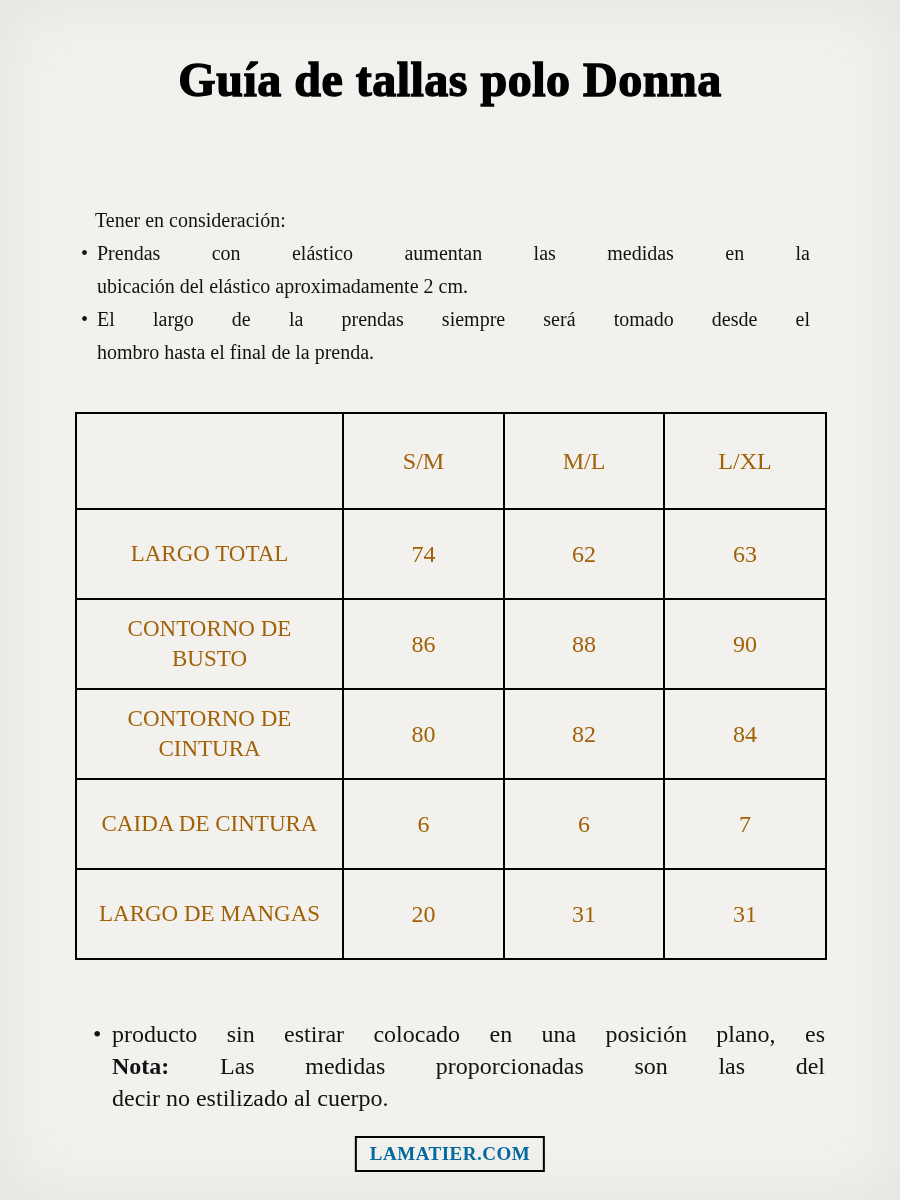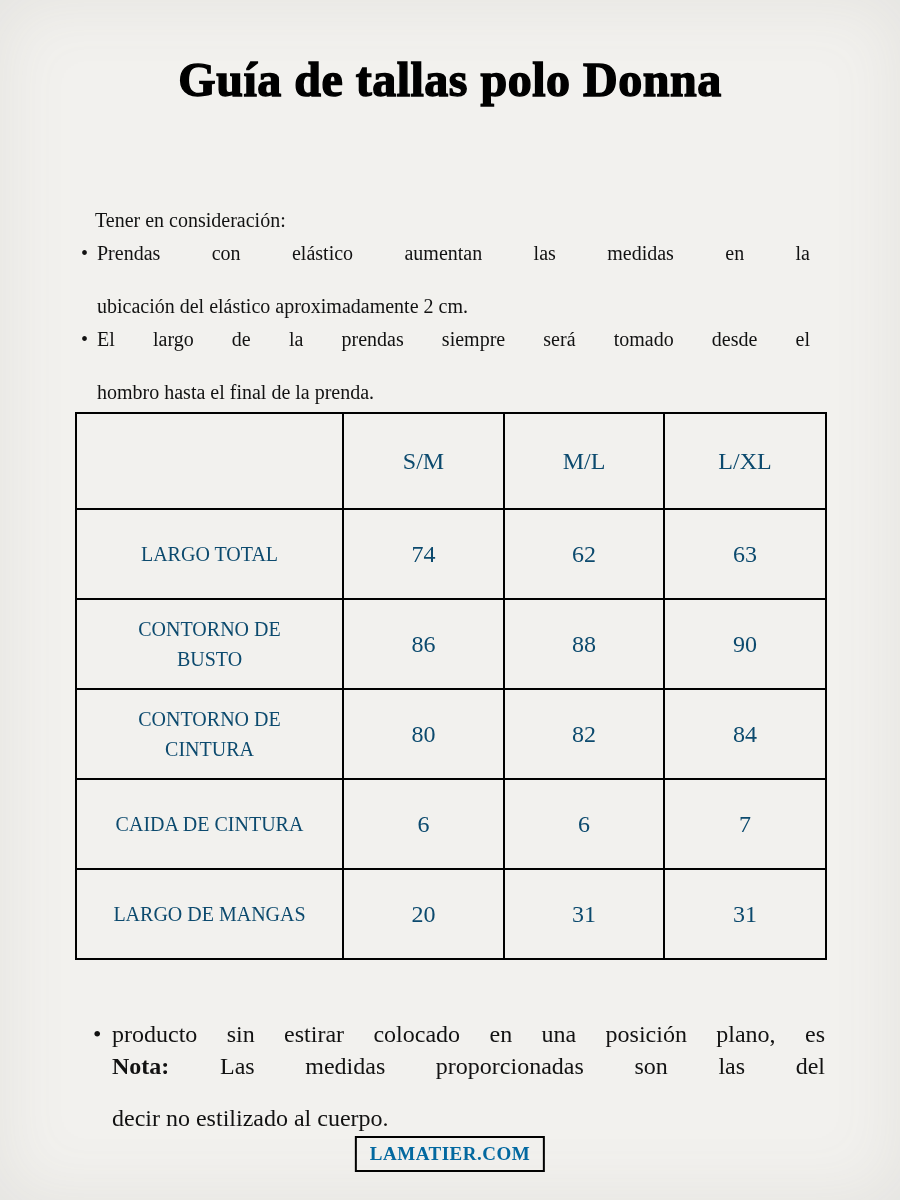--- a/index.html
+++ b/index.html
@@ -27,40 +27,40 @@
     position:absolute; top:204px; left:81px; width:729px;
     font-size:20px; line-height:33px;
   }
   .considerations .heading { padding-left:14px; }
   .bullet-item { position:relative; padding-left:16px; }
   .bullet-item::before {
     content:"\2022";
     position:absolute; left:0; top:0;
   }
   .jline { text-align:justify; text-align-last:justify; }
-  .lastline { text-align:left; text-align-last:left;margin-top:20px; }
+  .lastline { text-align:left; text-align-last:left; }
 
   table.size-table {
     position:absolute; top:412px; left:75px;
     width:750px;
     border-collapse:collapse;
     table-layout:fixed;
     background:transparent;
   }
   .size-table td, .size-table th {
     border:2px solid #000;
     text-align:center; vertical-align:middle;
     font-weight:normal;
     font-size:24px;
     padding:0;
-    color:#0c4a6e;
+    color:#a16207;
   }
   .size-table tr.header-row { height:96px; }
   .size-table tr.data-row   { height:90px; }
-  .size-table th.row-label  { font-size:20px; white-space:pre-line; line-height:30px;margin-left:21px; }
+  .size-table th.row-label  { font-size:23px; white-space:pre-line; line-height:30px;margin-left:21px; }
   .size-table th.col-header { font-size:24px; }
 
   .note {
     position:absolute; top:1018px; left:93px; width:732px;
     font-size:24px; line-height:32px;
   }
   .note .bullet-item { padding-left:19px; }
   .note-label { font-weight:bold; }
 
   .footer-badge {

